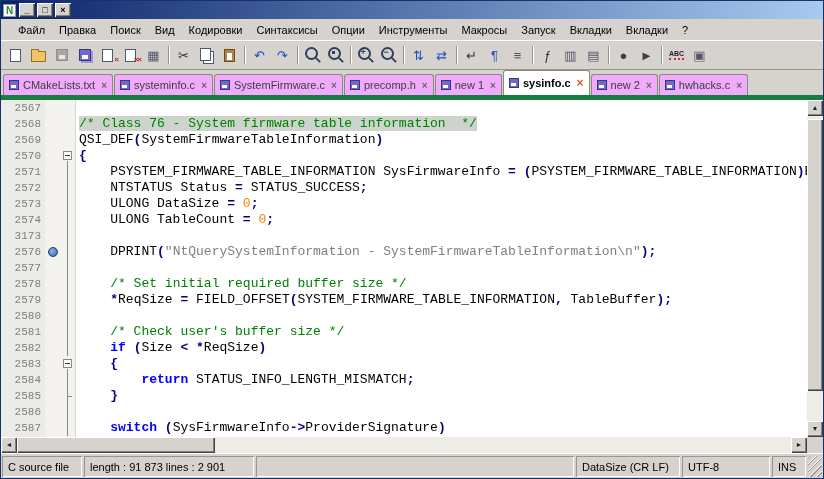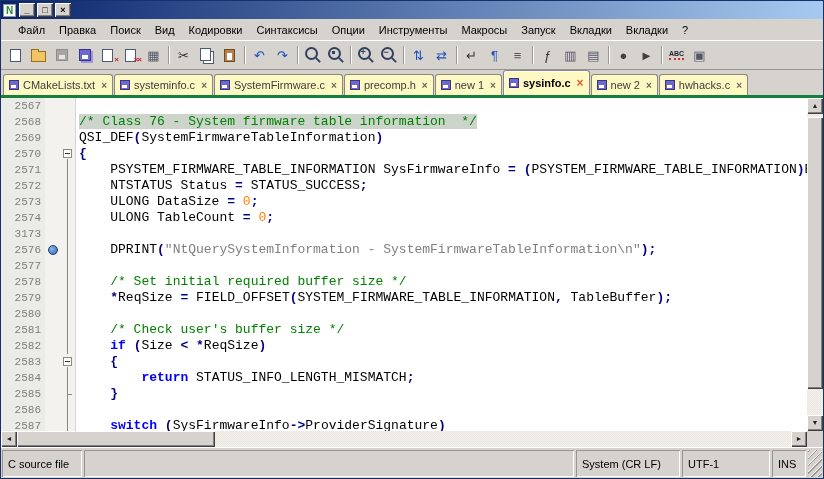--- a/index.html
+++ b/index.html
@@ -40,30 +40,30 @@
   .ico-paste::after{content:"";position:absolute;left:2px;top:3px;width:5px;height:7px;background:#fff}
   .ico-find,.ico-findr,.ico-zoomin,.ico-zoomout{width:9px;height:9px;border:2px solid #2f3f5f;border-radius:50%;position:relative;margin:-3px 3px 0 0;box-sizing:content-box}
   .ico-find::after,.ico-findr::after,.ico-zoomin::after,.ico-zoomout::after{content:"";position:absolute;width:6px;height:2px;background:#2f3f5f;right:-5px;bottom:-3px;transform:rotate(45deg)}
   .ico-zoomin::before{content:"+";position:absolute;left:1px;top:-2px;font:bold 9px "Liberation Sans",sans-serif;color:#2f3f5f}
   .ico-zoomout::before{content:"−";position:absolute;left:1px;top:-2px;font:bold 9px "Liberation Sans",sans-serif;color:#2f3f5f}
   .ico-findr::before{content:"";position:absolute;left:2px;top:2px;width:3px;height:3px;background:#2f3f5f}
   .ico-abc{font:bold 7px "Liberation Sans",sans-serif;color:#223;border-bottom:2px dotted #c33;line-height:8px}
 
   
   .tabbar{height:25px;flex:none;display:flex;align-items:flex-end;gap:1px;padding-left:2px;background:#d6d3ce}
-  .tab{height:20px;display:flex;align-items:center;gap:4px;padding:0 5px;background:#fef9c3;border:1px solid #8c8880;border-bottom:none;
+  .tab{height:20px;display:flex;align-items:center;gap:4px;padding:0 5px;background:#f0abfc;border:1px solid #8c8880;border-bottom:none;
     border-radius:3px 3px 0 0;color:#3c3c3c;white-space:nowrap}
-  .tab.active{height:24px;background:#fef9c3;color:#000;box-shadow:inset 1px 1px 0 #fff;font-weight:bold}
+  .tab.active{height:24px;background:#ffffff;color:#000;box-shadow:inset 1px 1px 0 #fff;font-weight:bold}
   .tab-disk{width:10px;height:10px;background:#6f68cf;border:1px solid #39357e;position:relative;flex:none;box-sizing:border-box}
   .tab-disk::after{content:"";position:absolute;left:1px;bottom:1px;width:5px;height:3px;background:#fff}
   .tab-x{font:bold 10px "Liberation Sans",sans-serif;color:#6a675f;margin-left:2px}
   .tab.active .tab-x{color:#e05a2b;font-size:12px}
 
   
-  .editor{flex:1;display:grid;grid-template-columns:1fr 16px;grid-template-rows:1fr 16px;background:#8b5cf6;border-top:3px solid #15803d;min-height:0}
+  .editor{flex:1;display:grid;grid-template-columns:1fr 16px;grid-template-rows:1fr 16px;background:#8b5cf6;border-top:5px solid #15803d;min-height:0}
   .edit-main{grid-area:1/1;display:flex;overflow:hidden;background:#fff}
   .nums{width:44px;flex:none;background:#ebebe7;color:#807f76;font:11px/16px "Liberation Mono",monospace;text-align:right;padding-right:4px;box-sizing:border-box}
   .bms{width:16px;flex:none;background:#f3f2ee}
   .folds{width:14px;flex:none;background:#f3f2ee;border-right:1px solid #d8d6d0}
   .codecol{flex:1;overflow:hidden;font:13px/16px "Liberation Mono",monospace;padding-left:3px;white-space:pre}
   .row{height:16px;overflow:hidden}
   .bm-cell{position:relative}
   .bookmark{display:block;width:10px;height:10px;margin:3px auto 0;border-radius:50%;border:1px solid #17406e;box-sizing:border-box;
     background:radial-gradient(circle at 35% 35%,#8fb4e8,var(--c-bookmark,#2f66b5))}
   .fold-cell{position:relative}
@@ -85,21 +85,21 @@
   .hscroll{grid-area:2/1;display:flex;background:#efede7}
   .sb-btn{width:16px;height:16px;flex:none;background:#d6d3ce;box-shadow:inset 1px 1px 0 #fff,inset -1px -1px 0 #404040,inset -2px -2px 0 #808080;
     font-size:7px;line-height:16px;text-align:center;color:#222}
   .sb-track{flex:1;position:relative;background:repeating-conic-gradient(#f4f2ec 0 25%,#e8e6df 0 50%) 0 0/2px 2px}
   .sb-thumb{position:absolute;background:#d6d3ce;box-shadow:inset 1px 1px 0 #fff,inset -1px -1px 0 #404040,inset -2px -2px 0 #808080}
   .sb-thumb.v{left:0;top:3px;width:16px;height:272px}
   .sb-thumb.h{top:0;left:0;height:16px;width:198px}
   .corner{grid-area:2/2;background:#d6d3ce}
 
   
-  .statusbar{height:31px;flex:none;display:flex;align-items:stretch;gap:2px;padding:2px 1px 1px;box-sizing:border-box;background:#d6d3ce;border-top:1px solid #fff}
+  .statusbar{height:25px;flex:none;display:flex;align-items:stretch;gap:2px;padding:2px 1px 1px;box-sizing:border-box;background:#d6d3ce;border-top:1px solid #fff}
   .panel{box-shadow:inset 1px 1px 0 #9a968f,inset -1px -1px 0 #fff;padding:0 6px;display:flex;align-items:center;white-space:nowrap;overflow:hidden;box-sizing:border-box}
   .panel.flex{flex:1}
   .grip{width:14px;flex:none;background:repeating-linear-gradient(135deg,#fff 0 1px,#9a968f 1px 2px,#d6d3ce 2px 5px)}
 </style>
 </head>
 <body>
 
 <div id="window">
 
   <div class="titlebar">
@@ -370,20 +370,21 @@
       <div class="sb-track">
         <div class="sb-thumb h"></div>
       </div>
       <div class="sb-btn">►</div>
     </div>
     <div class="corner"></div>
   </div>
 
   <div class="statusbar">
       <div class="panel" style="width: 80px;">C source file</div>
+      <div class="panel" style="width: 170px;">length : 91 873    lines : 2 901</div>
       <div class="panel flex"></div>
-      <div class="panel" style="width: 104px;">System (CR LF)</div>
-      <div class="panel" style="width: 88px;">UTF-1</div>
+      <div class="panel" style="width: 104px;">DataSize (CR LF)</div>
+      <div class="panel" style="width: 88px;">UTF-8</div>
       <div class="panel" style="width: 34px;">INS</div>
       <div class="grip"></div>
     </div>
 
 </div>
 
 </body></html>

